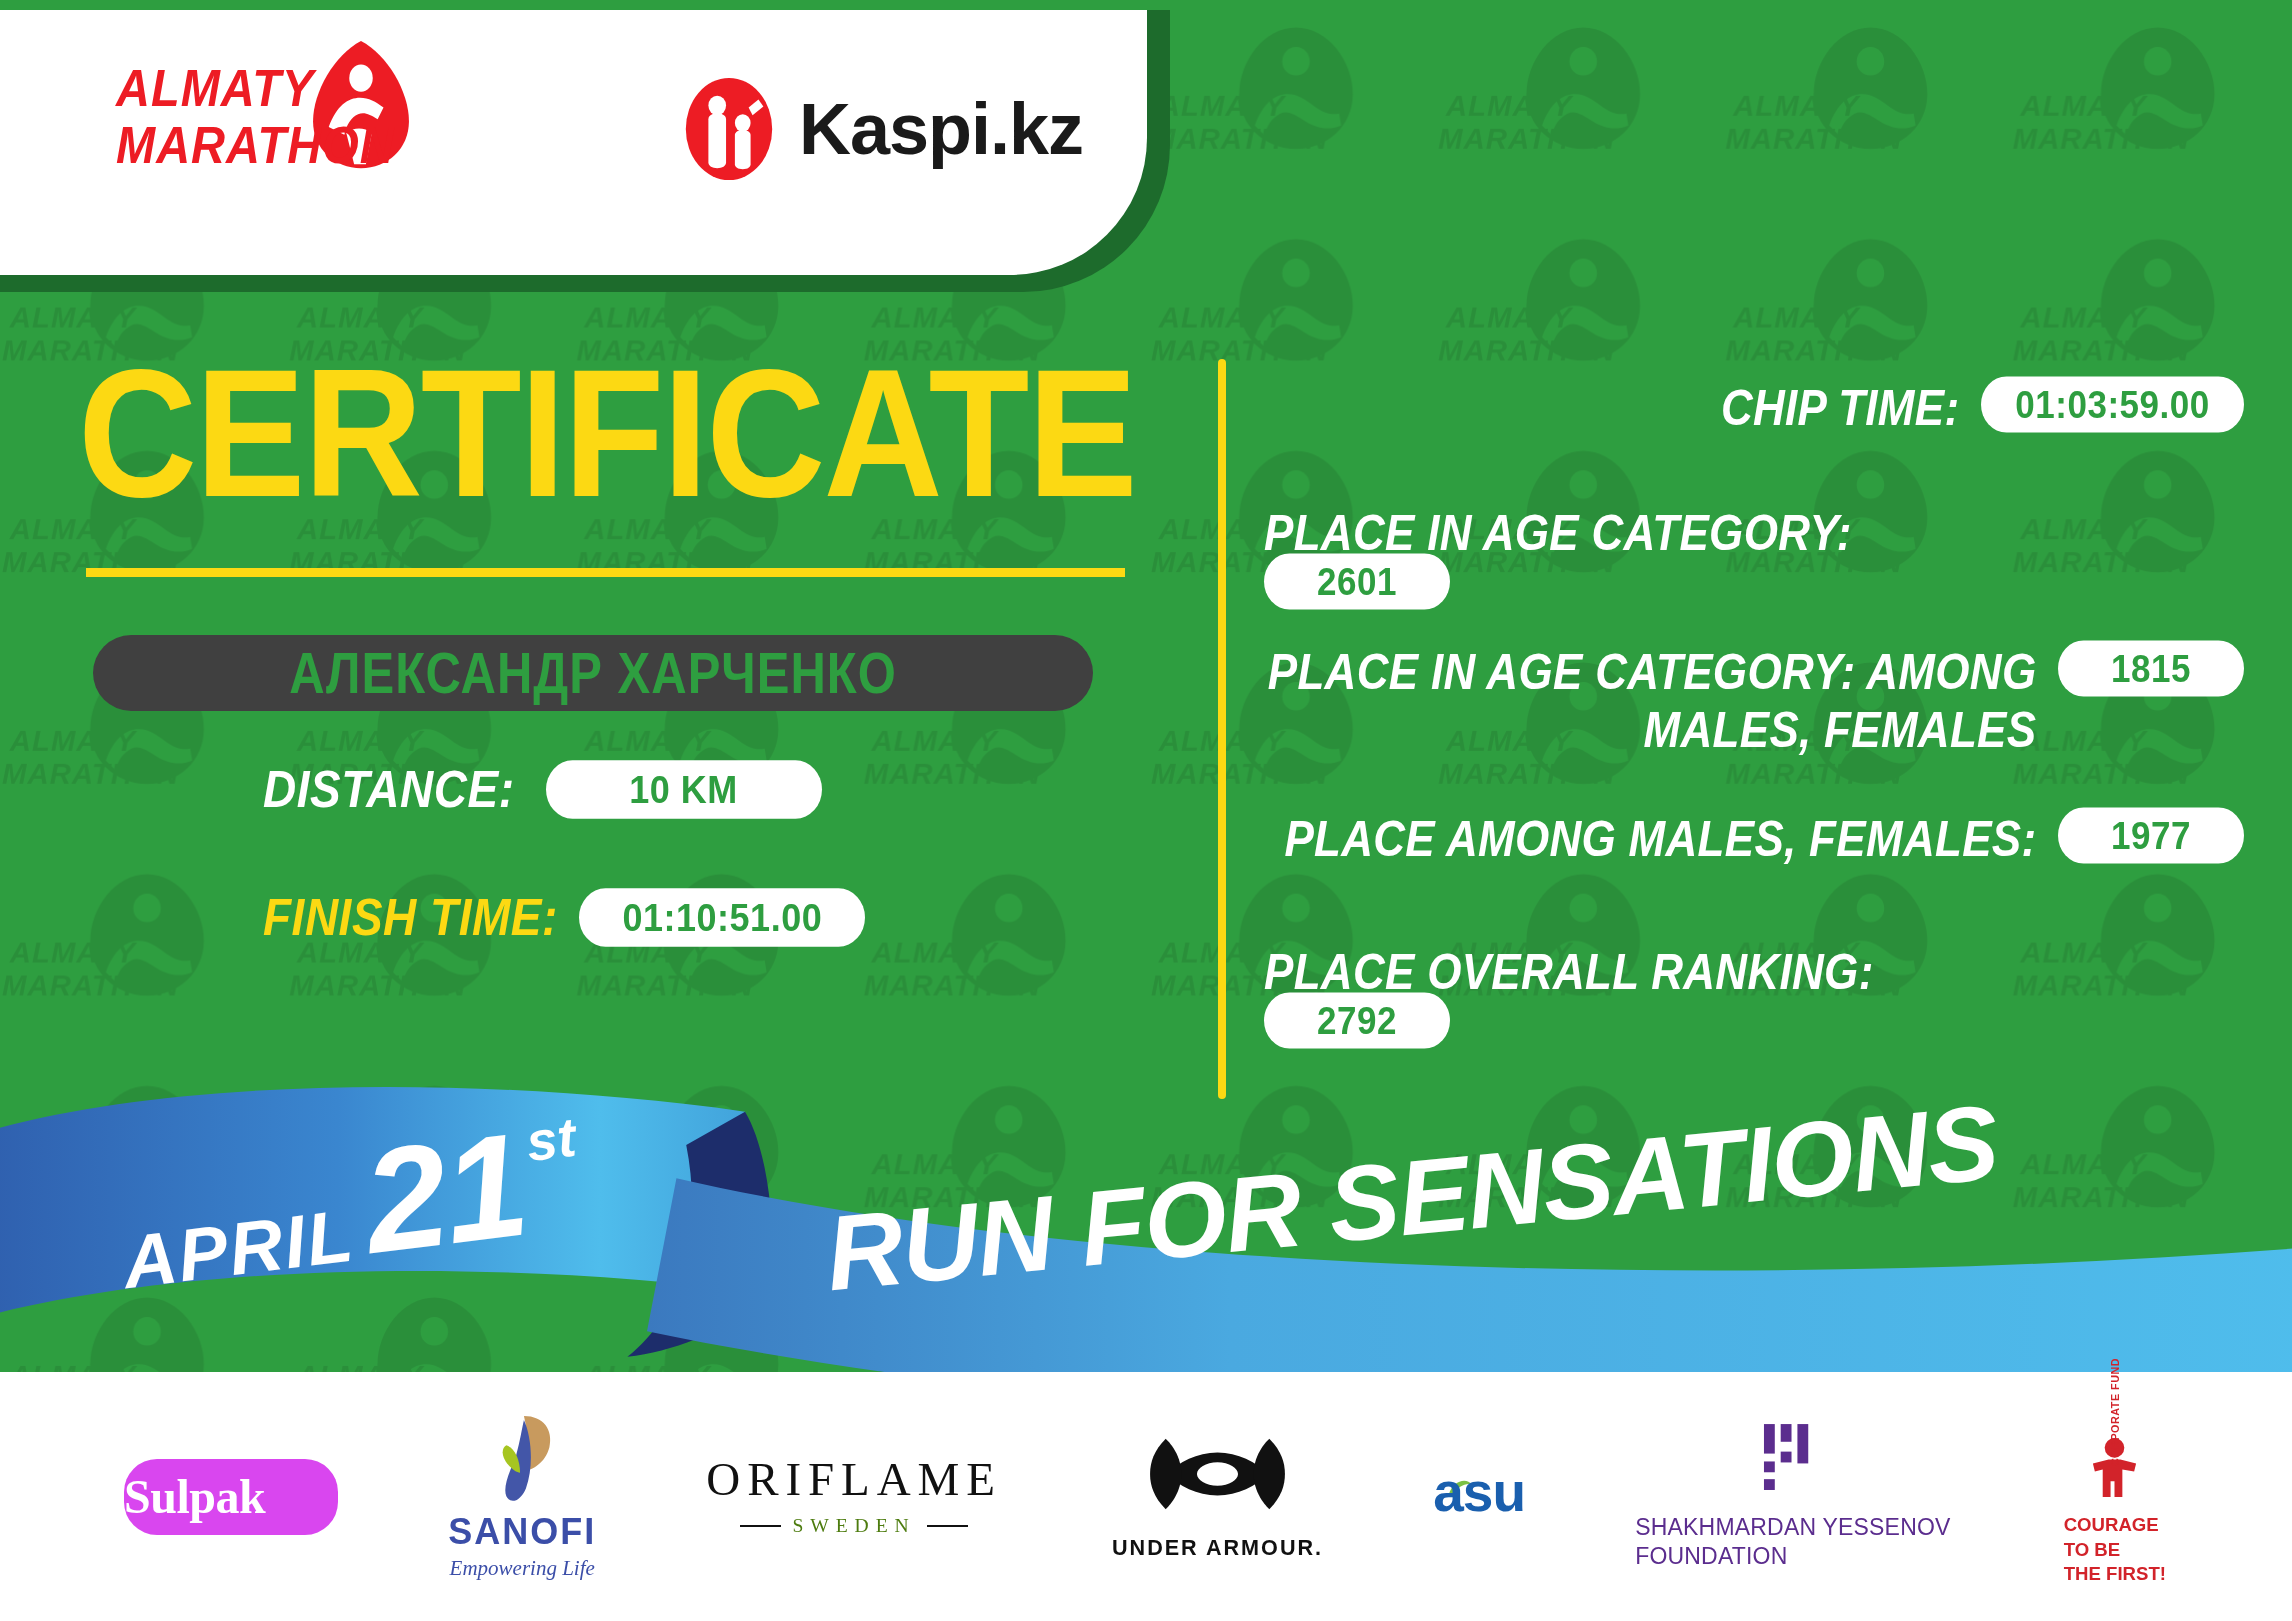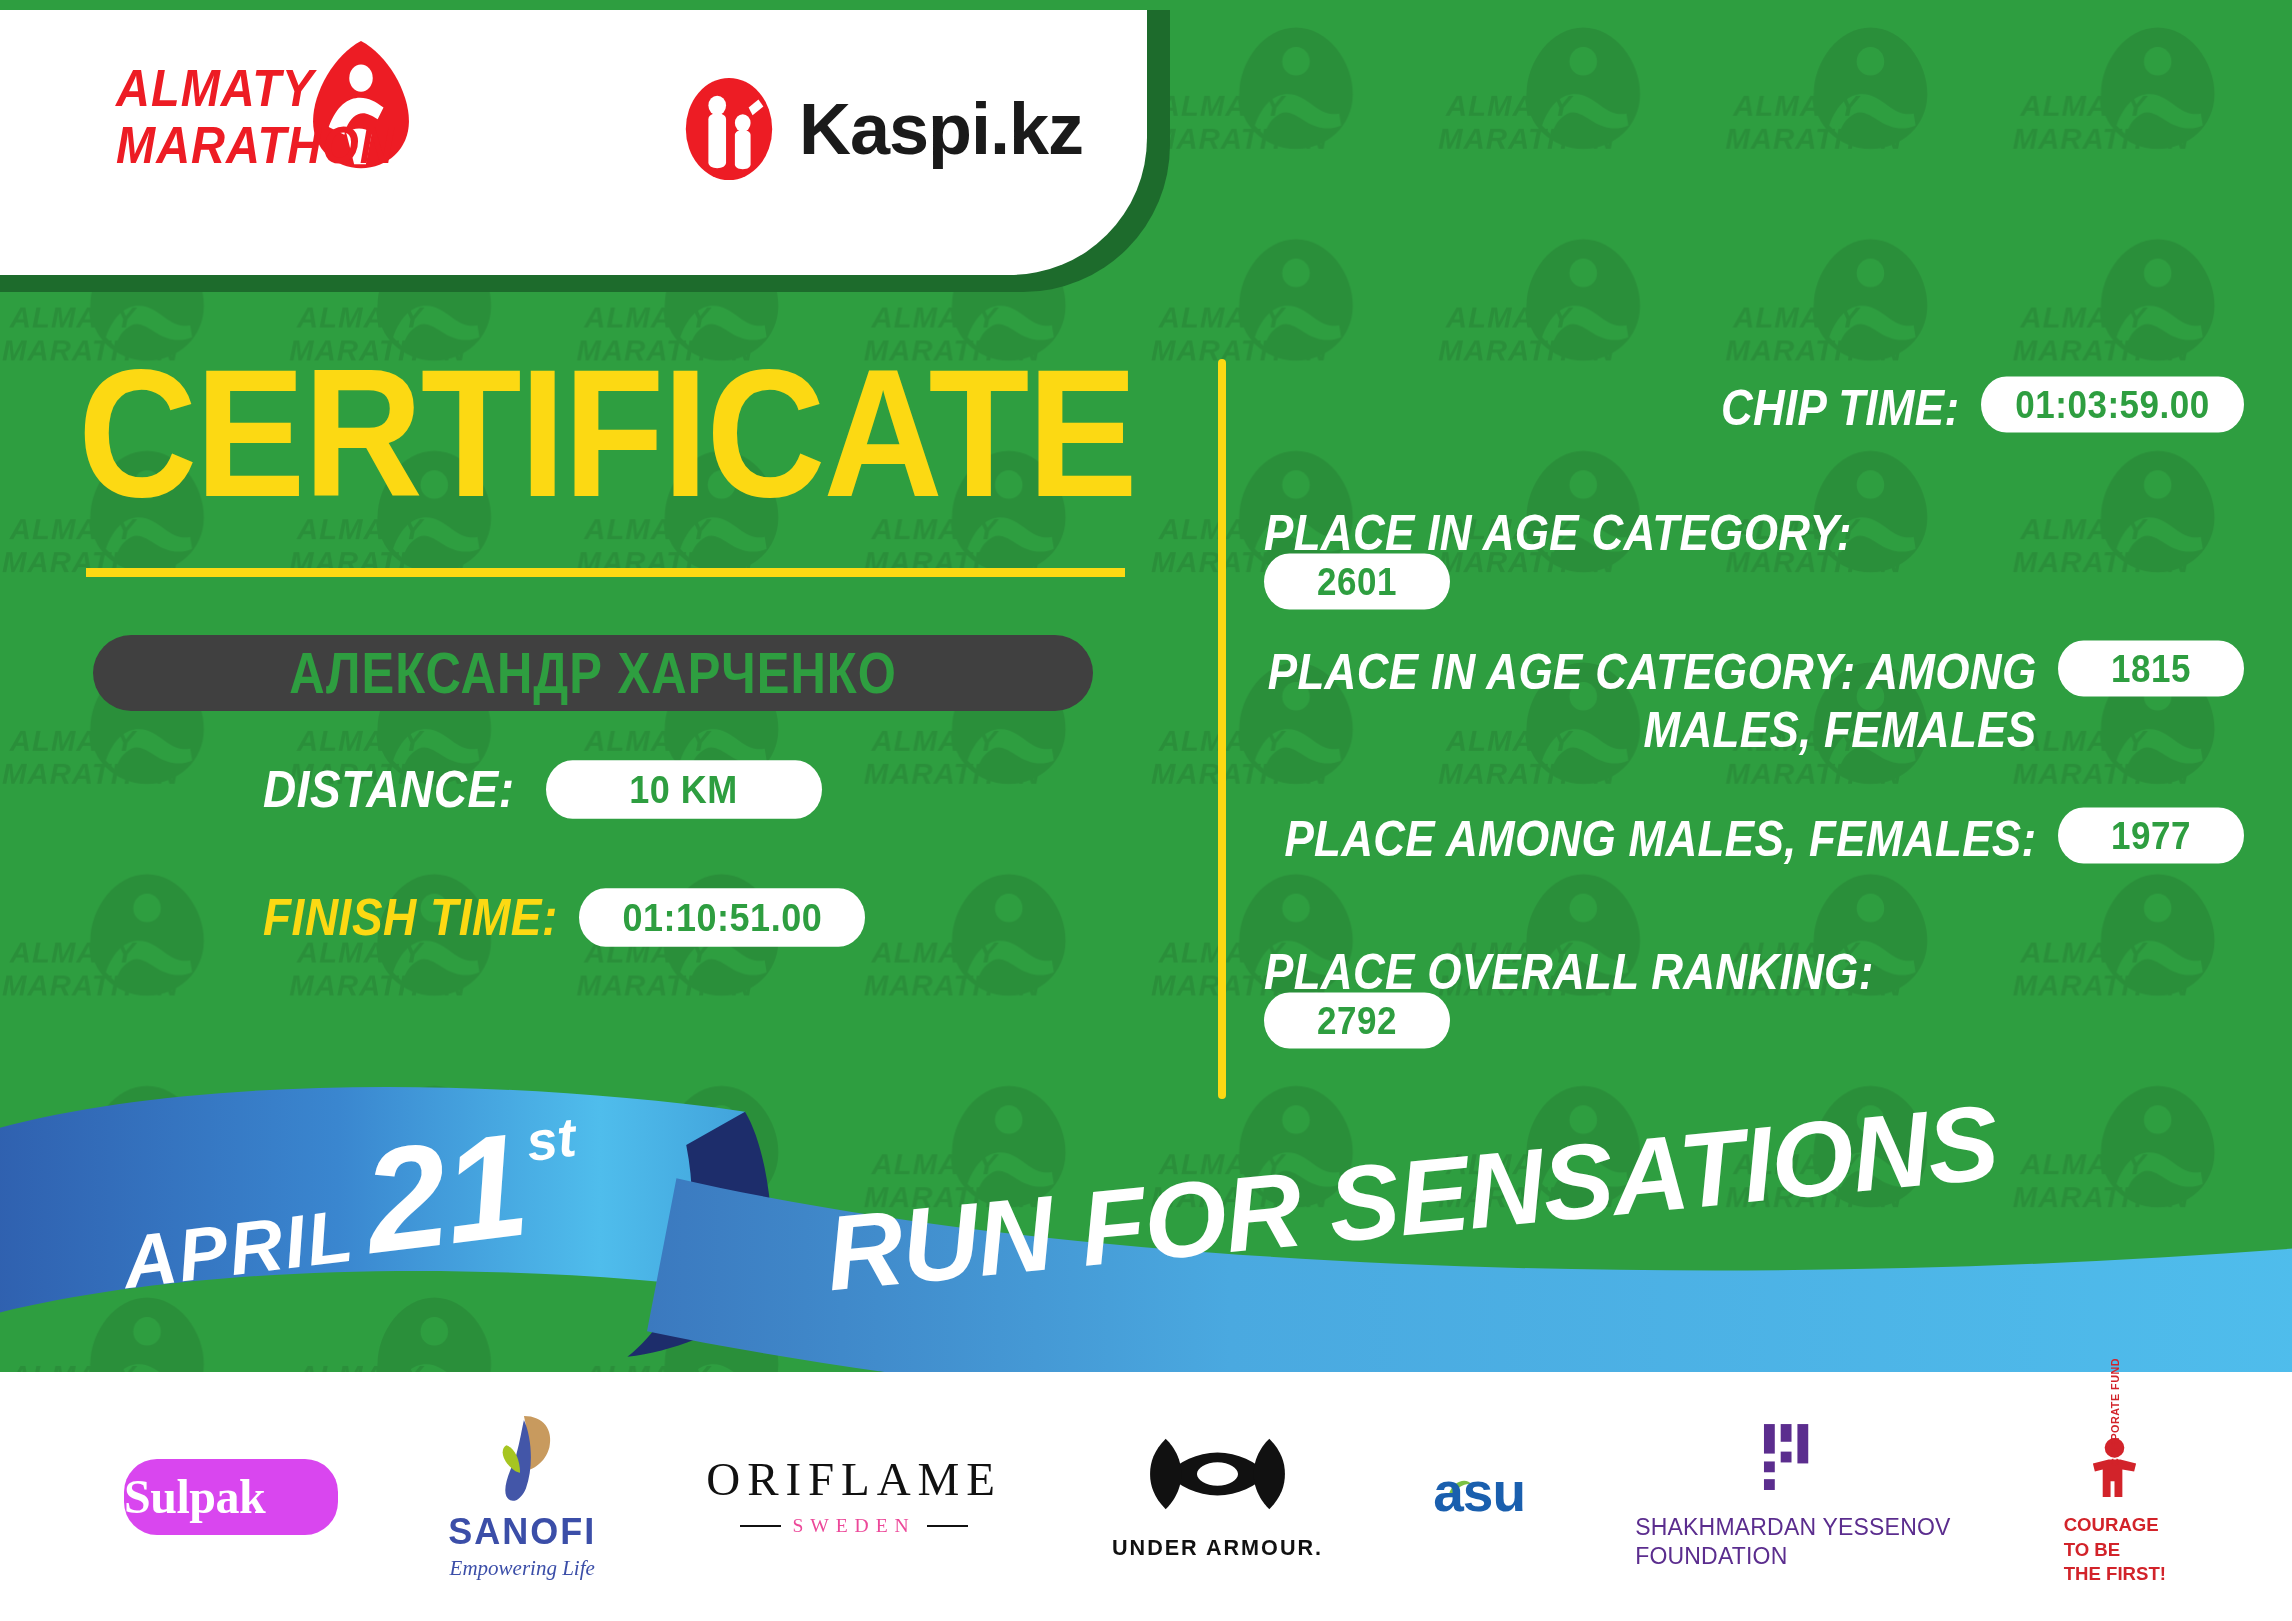--- a/index.html
+++ b/index.html
@@ -231,21 +231,21 @@
 
   .oriflame-word {
     color:#111111; font-size:47px; letter-spacing:6.9px; line-height:1;
     font-family:"Liberation Serif", serif; font-weight:300;
   }
   .oriflame-sub {
     display:flex; align-items:center; gap:11.8px; margin-top:11.8px;
   }
   .oriflame-sub .bar { width:41px; height:2px; background:#111; }
   .oriflame-sub span {
-    color:#ec4899; font-size:19.6px; letter-spacing:6.9px;
+    color:#4d7c0f; font-size:19.6px; letter-spacing:6.9px;
     font-family:"Liberation Serif", serif;
   }
 
   .ua-word {
     color:#111111; font-size:21.6px; font-weight:bold; letter-spacing:2px;
     margin-top:16px; font-family:"Liberation Sans", sans-serif;
   }
 
   .asu-word {
     color:#1a5fae; font-size:55px; font-weight:bold; letter-spacing:-1px;

